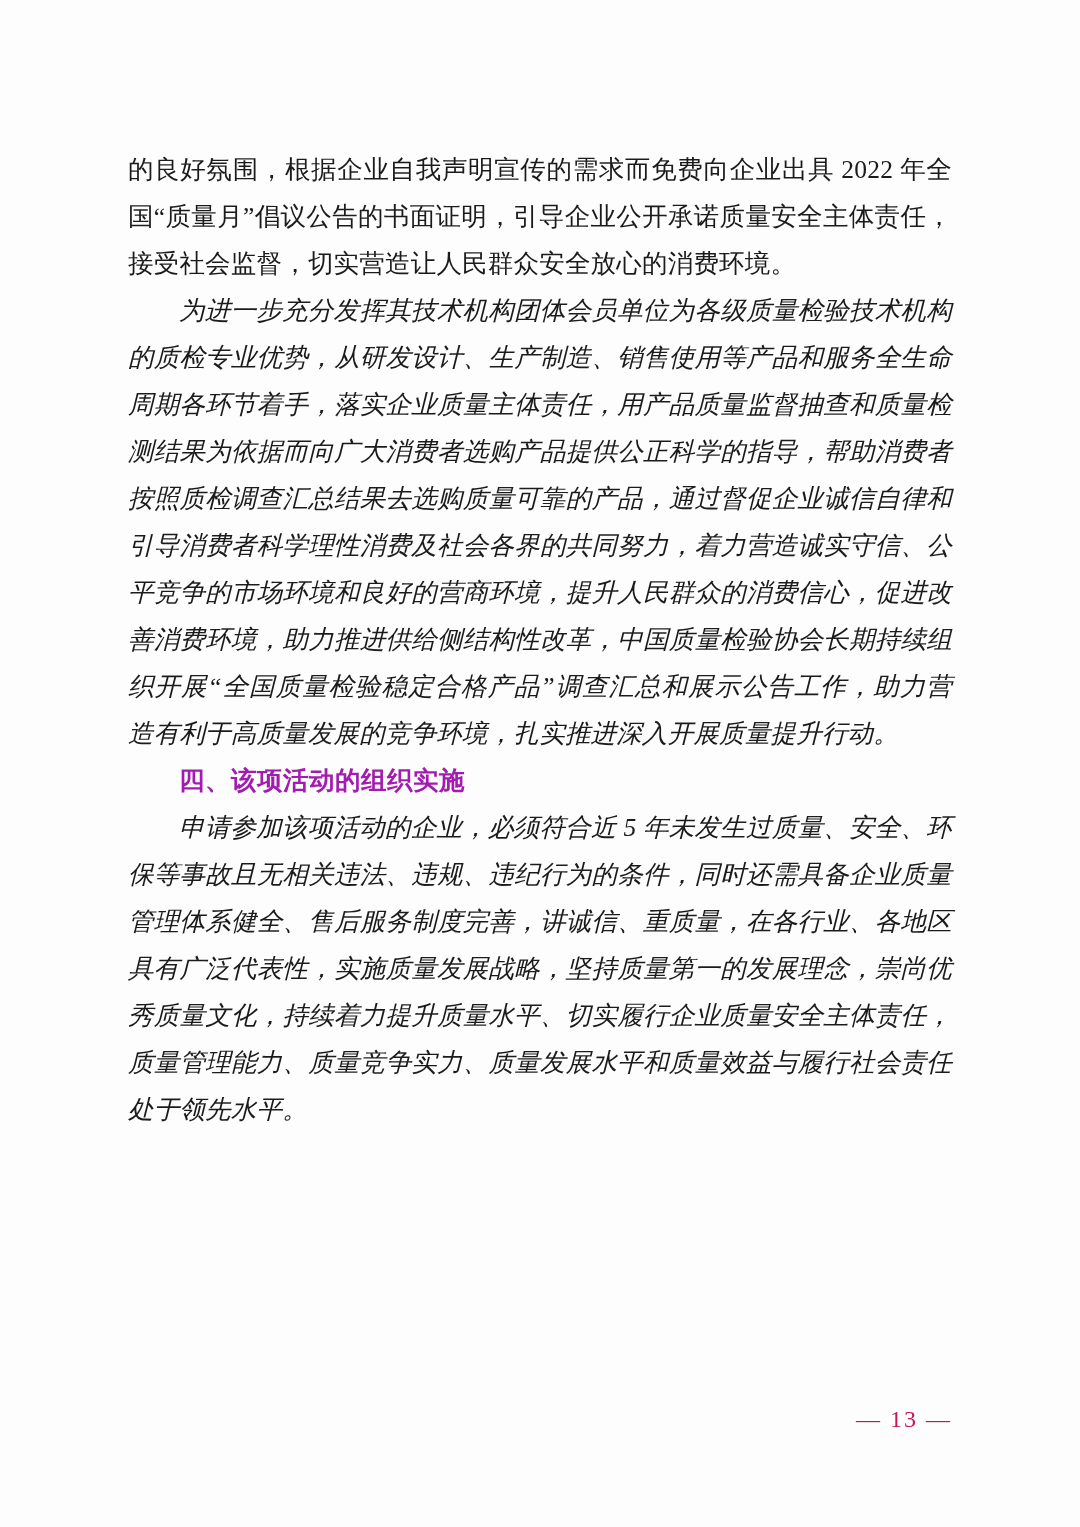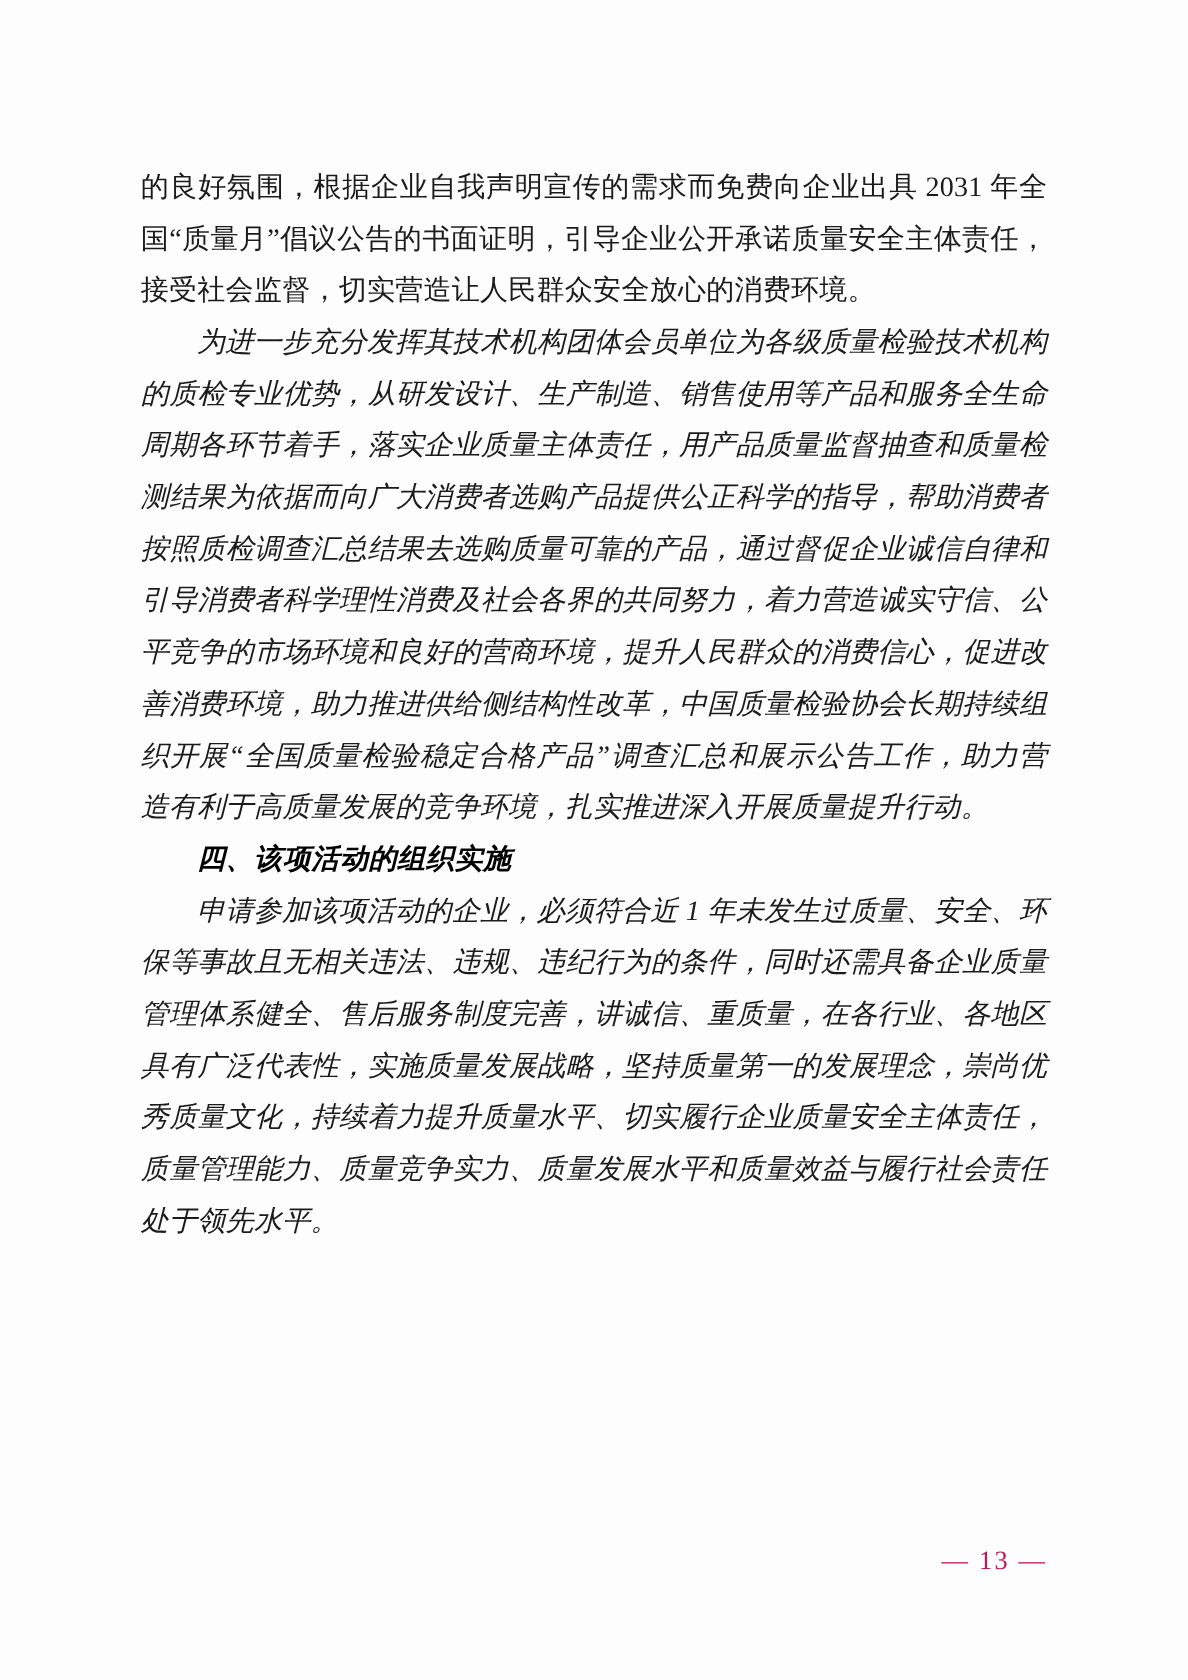--- a/index.html
+++ b/index.html
@@ -42,23 +42,22 @@
   p.indent {
     text-indent: 2em;
     font-style: italic;
   }
   p.heading {
     margin: 0;
     font-size: 25.5px;
     line-height: 47px;
     font-weight: bold;
     text-indent: 2em;
-    color: #000000;
+    color: #a21caf;
     letter-spacing: 0.5px;
-    font-style: italic;
   }
   p.subheading {
     margin: 0;
     font-size: 25.5px;
     line-height: 47px;
     font-weight: bold;
     text-indent: 2em;
     color: #121212;
     letter-spacing: 0.5px;
   }
@@ -71,26 +70,26 @@
     letter-spacing: 2px;
     font-family: "Liberation Serif", "DejaVu Serif", serif;
   }
 </style>
 </head>
 <body>
 
 <div class="page">
   <div class="content">
 
-    <p class="body-para">的良好氛围，根据企业自我声明宣传的需求而免费向企业出具 2031 年全国“质量月”倡议公告的书面证明，引导企业公开承诺质量安全主体责任，接受社会监督，切实营造让人民群众安全放心的消费环境。</p>
+    <p class="body-para">的良好氛围，根据企业自我声明宣传的需求而免费向企业出具 2022 年全国“质量月”倡议公告的书面证明，引导企业公开承诺质量安全主体责任，接受社会监督，切实营造让人民群众安全放心的消费环境。</p>
 
     <p class="body-para indent">为进一步充分发挥其技术机构团体会员单位为各级质量检验技术机构的质检专业优势，从研发设计、生产制造、销售使用等产品和服务全生命周期各环节着手，落实企业质量主体责任，用产品质量监督抽查和质量检测结果为依据而向广大消费者选购产品提供公正科学的指导，帮助消费者按照质检调查汇总结果去选购质量可靠的产品，通过督促企业诚信自律和引导消费者科学理性消费及社会各界的共同努力，着力营造诚实守信、公平竞争的市场环境和良好的营商环境，提升人民群众的消费信心，促进改善消费环境，助力推进供给侧结构性改革，中国质量检验协会长期持续组织开展“全国质量检验稳定合格产品”调查汇总和展示公告工作，助力营造有利于高质量发展的竞争环境，扎实推进深入开展质量提升行动。</p>
 
 
     <p class="heading">四、该项活动的组织实施</p>
 
 
-    <p class="body-para indent">申请参加该项活动的企业，必须符合近 1 年未发生过质量、安全、环保等事故且无相关违法、违规、违纪行为的条件，同时还需具备企业质量管理体系健全、售后服务制度完善，讲诚信、重质量，在各行业、各地区具有广泛代表性，实施质量发展战略，坚持质量第一的发展理念，崇尚优秀质量文化，持续着力提升质量水平、切实履行企业质量安全主体责任，质量管理能力、质量竞争实力、质量发展水平和质量效益与履行社会责任处于领先水平。</p>
+    <p class="body-para indent">申请参加该项活动的企业，必须符合近 5 年未发生过质量、安全、环保等事故且无相关违法、违规、违纪行为的条件，同时还需具备企业质量管理体系健全、售后服务制度完善，讲诚信、重质量，在各行业、各地区具有广泛代表性，实施质量发展战略，坚持质量第一的发展理念，崇尚优秀质量文化，持续着力提升质量水平、切实履行企业质量安全主体责任，质量管理能力、质量竞争实力、质量发展水平和质量效益与履行社会责任处于领先水平。</p>
 
   </div>
 
   <div class="page-number">— 13 —</div>
 </div>
 
 </body></html>

